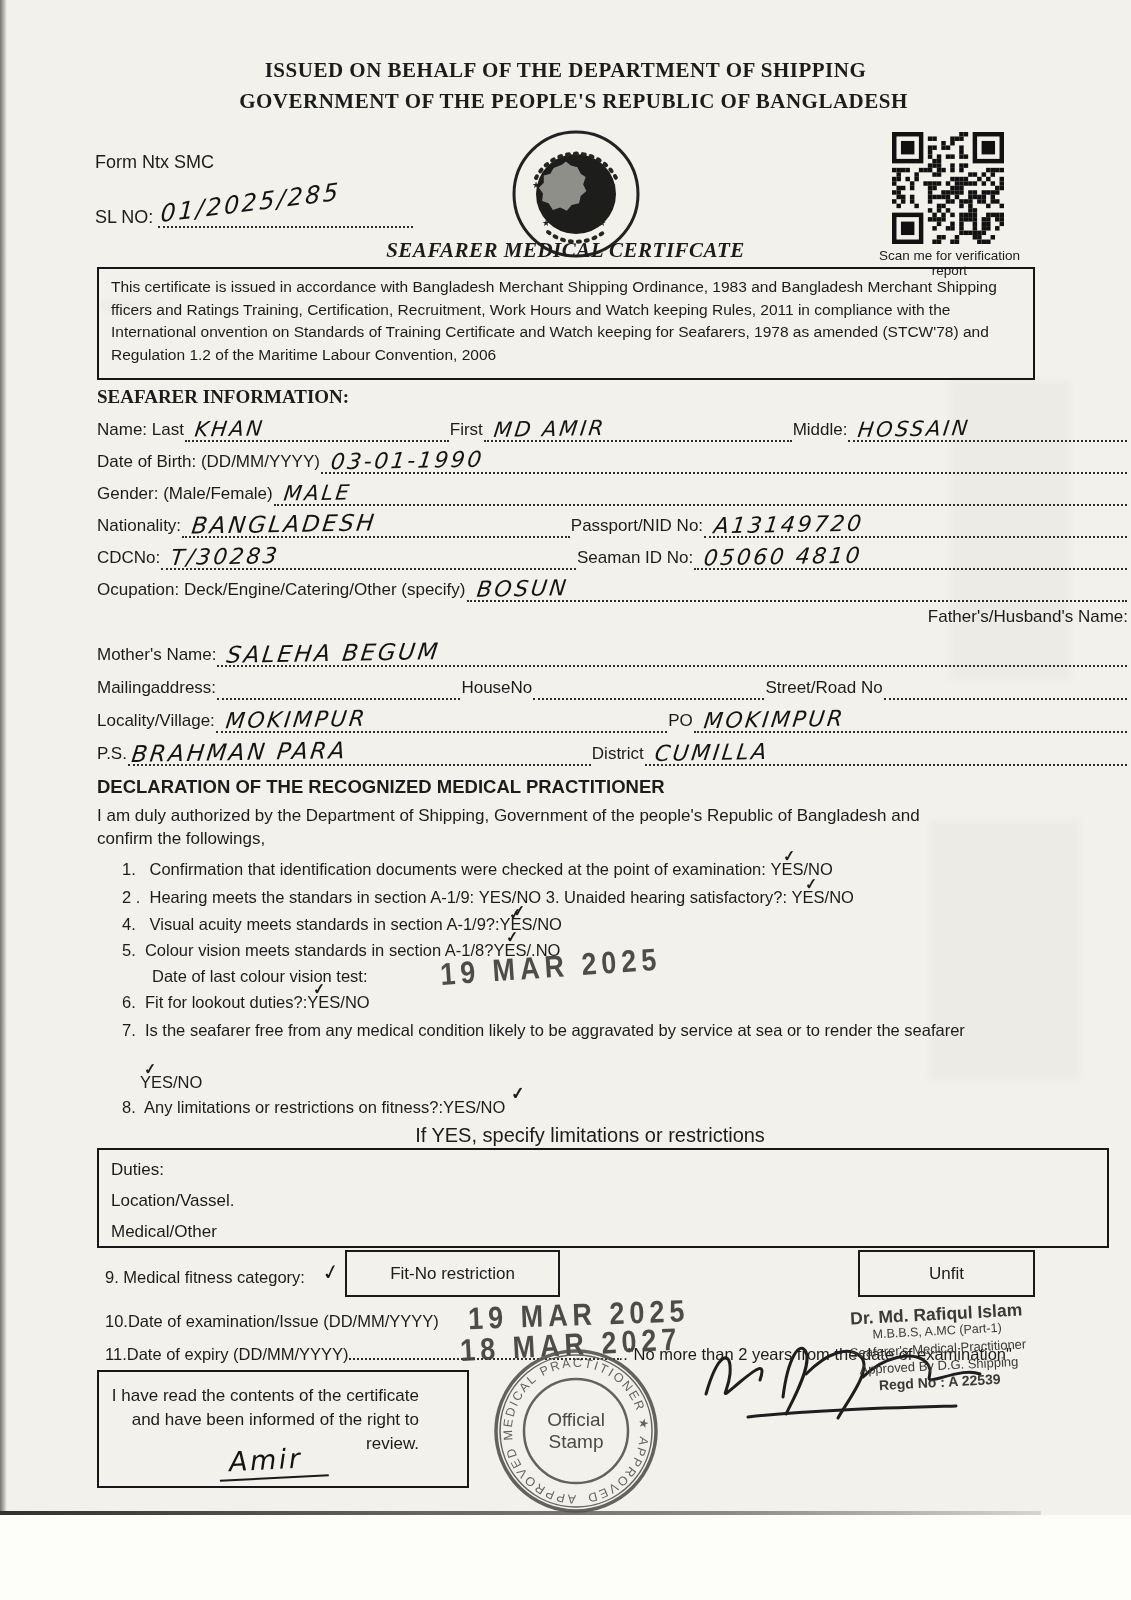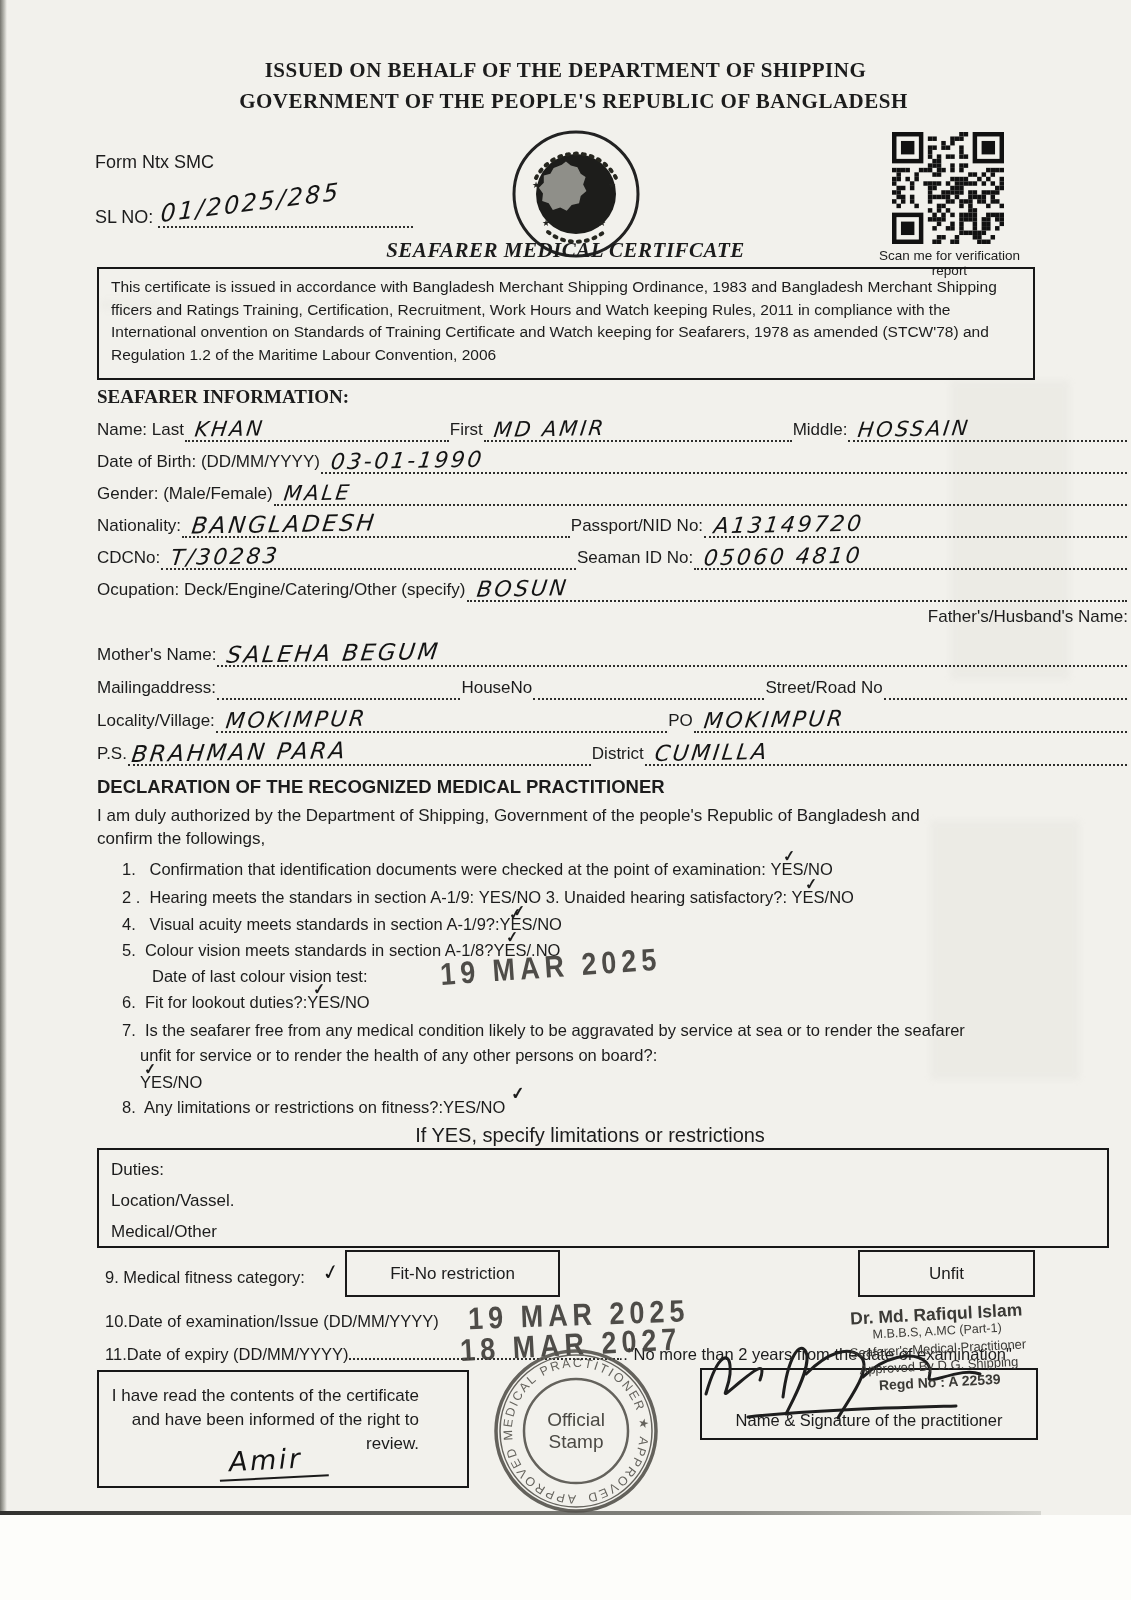--- a/index.html
+++ b/index.html
@@ -431,21 +431,20 @@
 
   <div class="item" style="top:993px;">
     <span>6.</span>&nbsp;
     <span>Fit for lookout duties?:</span><span class="yn"><span class="ck above" style="left:6px;">✓</span><span>YES/NO</span></span>
   </div>
 
   <div class="item" style="top:1021px;">
     <span>7.</span>&nbsp;
     <span>Is the seafarer free from any medical condition likely to be aggravated by service at sea or to render the seafarer</span>
   </div>
-  <div class="item" style="top:1046px;left:140px;">unfit for service or to render the health of any other persons on board?:</div>
   <div class="item" style="top:1073px;left:140px;">
     <span class="yn"><span class="ck above" style="left:4px;">✓</span><span>YES/NO</span></span>
   </div>
 
   <div class="item" style="top:1098px;">
     <span>8.</span>&nbsp;
     <span>Any limitations or restrictions on fitness?:</span><span class="yn"><span class="ck tright" style="font-size:17px;">✓</span><span>YES/NO</span></span>
   </div>
 
   <div class="abs" style="left:240px;top:1124px;width:700px;text-align:center;font-size:20px;">If YES, specify limitations or restrictions</div>
@@ -485,23 +484,20 @@
     <defs>
         <path id="ringpath" d="M 89 153 A 64 64 0 1 1 89.01 153"></path>
       </defs>
     <text font-size="12.5" fill="#55534d" letter-spacing="2" font-family="Liberation Sans, sans-serif" opacity="0.9">
       <textPath href="#ringpath">APPROVED MEDICAL PRACTITIONER  ★  APPROVED MEDICAL PRACTITIONER  ★</textPath>
     </text>
     <text x="89" y="84" text-anchor="middle" font-size="19" fill="#4c4a45" font-family="Liberation Sans, sans-serif">Official</text>
     <text x="89" y="106" text-anchor="middle" font-size="19" fill="#4c4a45" font-family="Liberation Sans, sans-serif">Stamp</text>
   </svg>
 
-  <div class="bx" style="left:700px;top:1368px;width:338px;height:72px;border-width:2px;">
-    <div style="position:absolute;left:0;bottom:8px;width:100%;text-align:center;font-size:16.5px;">Name &amp; Signature of the practitioner</div>
-  </div>
 
   <svg class="abs" style="left:688px;top:1322px;" width="340" height="110" viewBox="0 0 340 110">
     <g fill="none" stroke="#1e1e1e" stroke-width="3" stroke-linecap="round">
       <path d="M18 72 C 30 30, 44 26, 42 52 C 40 72, 28 80, 52 60 C 70 45, 78 40, 72 58"></path>
       <path d="M95 75 C 100 35, 112 18, 118 30 C 124 44, 104 80, 98 92"></path>
       <path d="M118 52 C 140 30, 160 24, 172 34 C 186 46, 160 78, 150 96"></path>
       <path d="M175 55 C 195 35, 225 28, 238 40 C 250 52, 230 62, 252 56 C 270 51, 282 48, 292 52"></path>
       <path d="M60 95 C 120 88, 200 86, 268 84"></path>
     </g>
   </svg>

